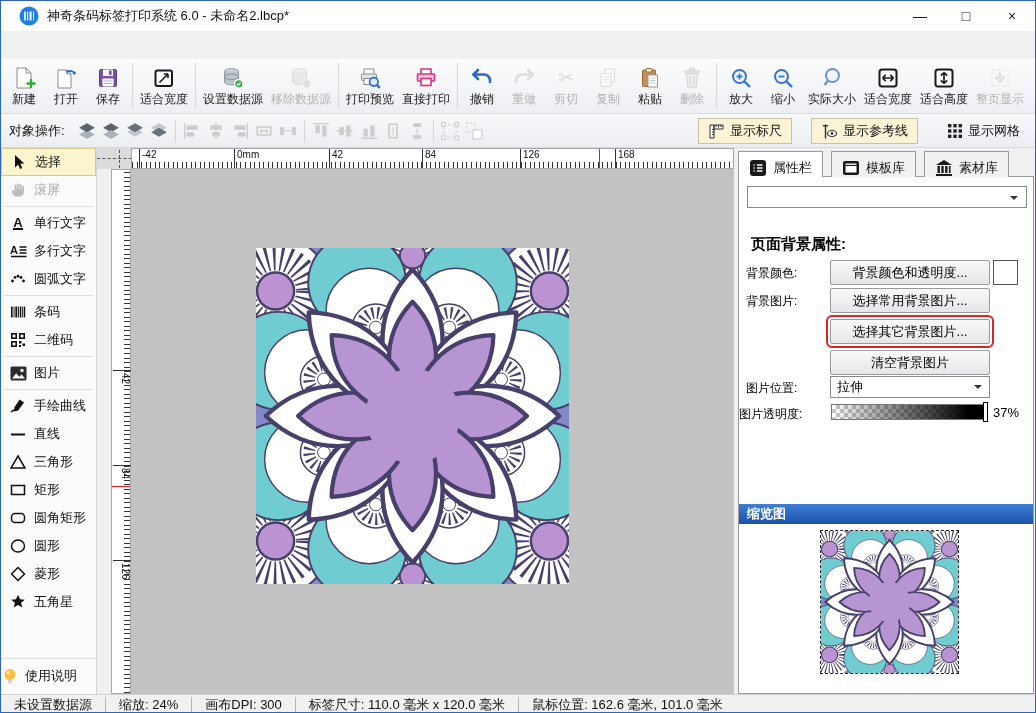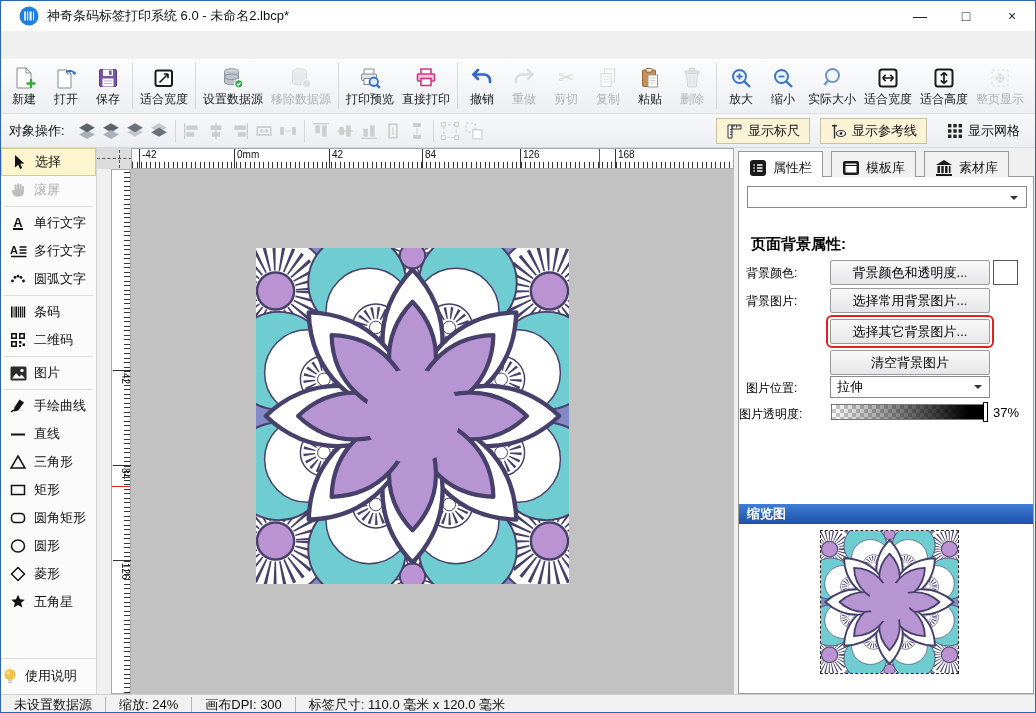--- a/index.html
+++ b/index.html
@@ -31,21 +31,21 @@
   .tsep{width:1px;height:46px;background:#d7d7d7;margin:0 3px;}
   .glyph{font-size:19px;line-height:19px;}
   .glyph.gray{color:#aeb3ba;}
 
   
   .objbar{position:absolute;left:0;top:113px;width:100%;height:34px;background:linear-gradient(#f7f8fa,#eceef2);
     border-bottom:1px solid #d8d8d8;display:flex;align-items:center;padding-left:8px;}
   .objlabel{font-size:13px;color:#111;margin-right:10px;}
   .oic{width:22px;height:24px;display:flex;align-items:center;justify-content:center;margin:0 1px;}
   .osep{width:1px;height:22px;background:#d5d5d5;margin:0 4px;}
-  .toggles{position:absolute;right:5px;top:4px;display:flex;gap:10px;}
+  .toggles{position:absolute;right:5px;top:4px;display:flex;gap:19px;}
   .toggle{display:flex;align-items:center;gap:5px;height:26px;padding:0 9px;font-size:13px;color:#111;}
   .toggle.on{background:#fbf3d6;border:1px solid #c9c2a0;}
   .toggle.off{background:transparent;border:1px solid transparent;}
 
   
   .sidebar{position:absolute;left:0;top:147px;width:96px;height:546px;background:#fbfbfb;border-right:1px solid #d5d5d5;}
   .sit{height:28px;display:flex;align-items:center;gap:6px;padding-left:7px;font-size:13px;color:#111;}
   .sit .sic{width:20px;height:18px;display:flex;align-items:center;justify-content:center;flex:none;}
   .sit.sel{background:#fcf5ce;border:1px solid #d9c98a;}
   .sit.disabled{color:#a8a8a8;}
@@ -881,15 +881,16 @@
           <use href="#mandala"></use>
         </svg>
     </div>
   </div>
 
   <div class="statusbar">
     <span class="sitem">未设置数据源</span>
     <span class="sitem">缩放: 24%</span>
     <span class="sitem">画布DPI: 300</span>
     <span class="sitem">标签尺寸: 110.0 毫米 x 120.0 毫米</span>
+    <span class="sitem">鼠标位置: 162.6 毫米, 101.0 毫米</span>
   </div>
 
 </div>
 
 </body></html>

